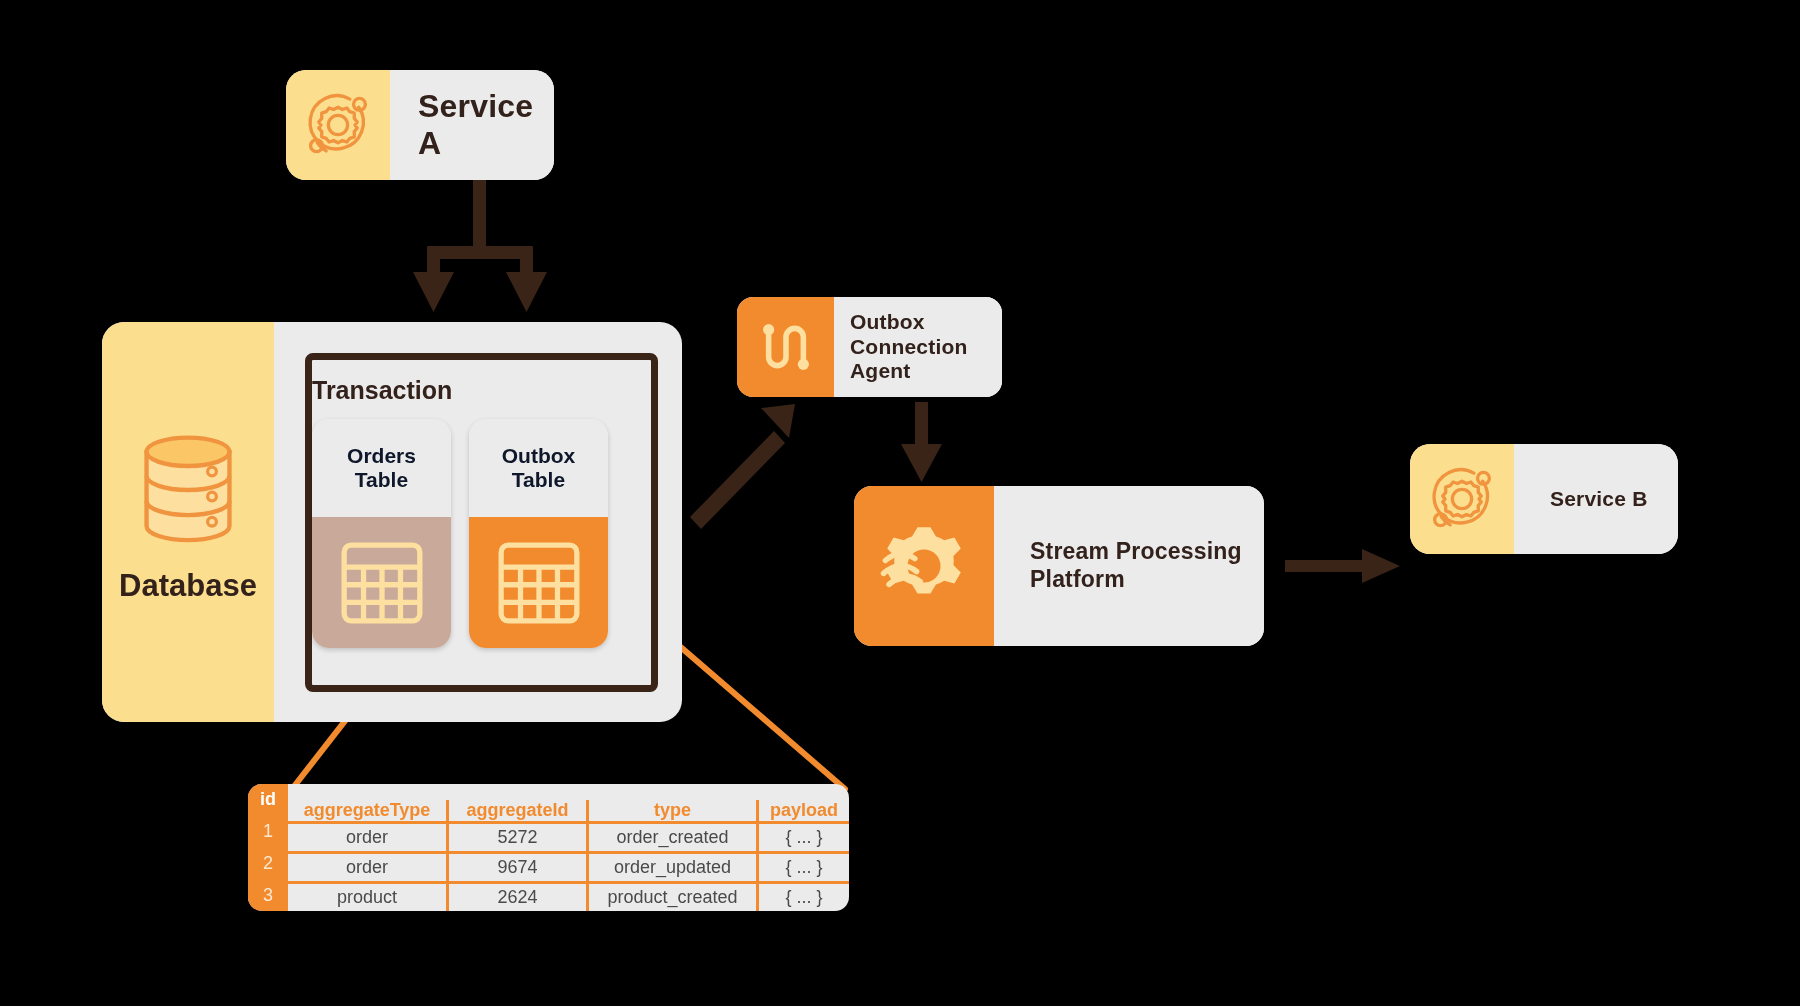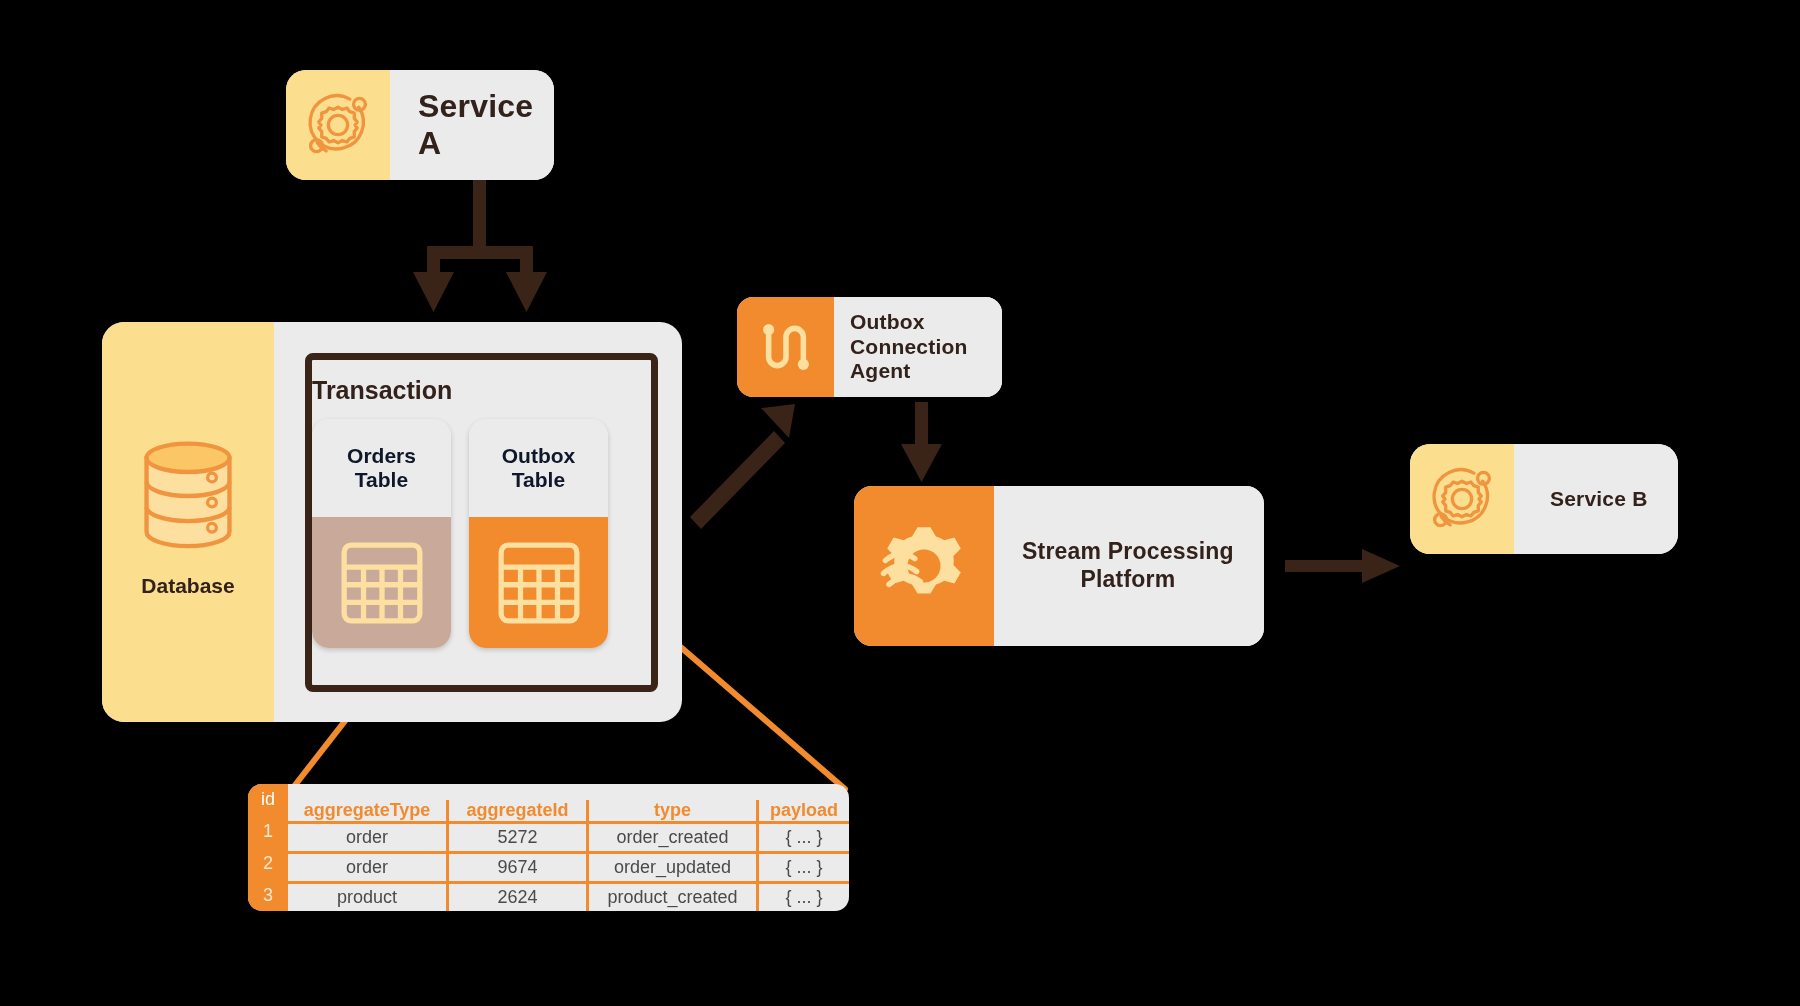--- a/index.html
+++ b/index.html
@@ -47,33 +47,33 @@
   #service-b .label-pane { padding-left: 36px; font-size: 21px; }
 
   
   #outbox-agent { left: 737px; top: 297px; width: 265px; height: 100px; border-radius: 16px; }
   #outbox-agent .icon-pane { width: 97px; background: #f28a2e; }
   #outbox-agent .label-pane { padding-left: 16px; font-size: 21px; line-height: 1.17; }
 
   
   #stream-platform { left: 854px; top: 486px; width: 410px; height: 160px; border-radius: 18px; }
   #stream-platform .icon-pane { width: 140px; background: #f28a2e; }
-  #stream-platform .label-pane { padding-left: 28px; padding-right: 12px; font-size: 23px; line-height: 1.2; text-align: center; }
+  #stream-platform .label-pane { padding-left: 36px; padding-right: 12px; font-size: 23px; line-height: 1.2; }
 
   
   #database-group {
     position: absolute; left: 102px; top: 322px; width: 580px; height: 400px;
     background: #ebebeb; border-radius: 22px; overflow: hidden; display: flex;
   }
   #db-left {
     width: 172px; background: #fcdf8e;
     display: flex; flex-direction: column; align-items: center; justify-content: center;
     gap: 18px; padding-bottom: 10px;
   }
-  #db-left .db-caption { font-size: 21px; font-weight: bold; color: #33211b; }
+  #db-left .db-caption { font-size: 31px; font-weight: bold; color: #33211b; }
   #db-right { flex: 1; position: relative; }
 
   #transaction-box {
     position: absolute; left: 31px; top: 31px; right: 24px; bottom: 30px;
     border: 7px solid #3a2418; border-radius: 8px;
     display: flex; flex-direction: column; align-items: flex-start;
   }
   #transaction-title {
     margin-top: 16px; font-size: 25px; font-weight: bold; color: #33211b;
   }
@@ -103,21 +103,21 @@
     display: flex;
   }
   #detail-id-col {
     width: 40px; background: #f28a2e;
     display: flex; flex-direction: column;
   }
   #detail-id-col .idcell {
     flex: 1; display: flex; align-items: center; justify-content: center;
     color: #fde9cf; font-size: 18px;
   }
-  #detail-id-col .idcell.head { color: #ffffff; font-weight: normal; font-size: 18px; }
+  #detail-id-col .idcell.head { color: #ffffff; font-weight: bold; font-size: 18px; }
   #detail-main { flex: 1; display: flex; flex-direction: column; }
   #detail-main .drow { flex: 1; display: flex; align-items: stretch; }
   #detail-main .drow + .drow { border-top: 3px solid #f28a2e; }
   #detail-main .dcell {
     display: flex; align-items: center; justify-content: center;
     font-size: 18px; color: #4a4a4a; white-space: nowrap;
   }
   #detail-main .dcell + .dcell { border-left: 3px solid #f28a2e; }
   #detail-main .drow.head .dcell { color: #f28a2e; font-weight: bold; margin-top: 16px; }
   .col-aggtype { flex: 0 0 158px; }

